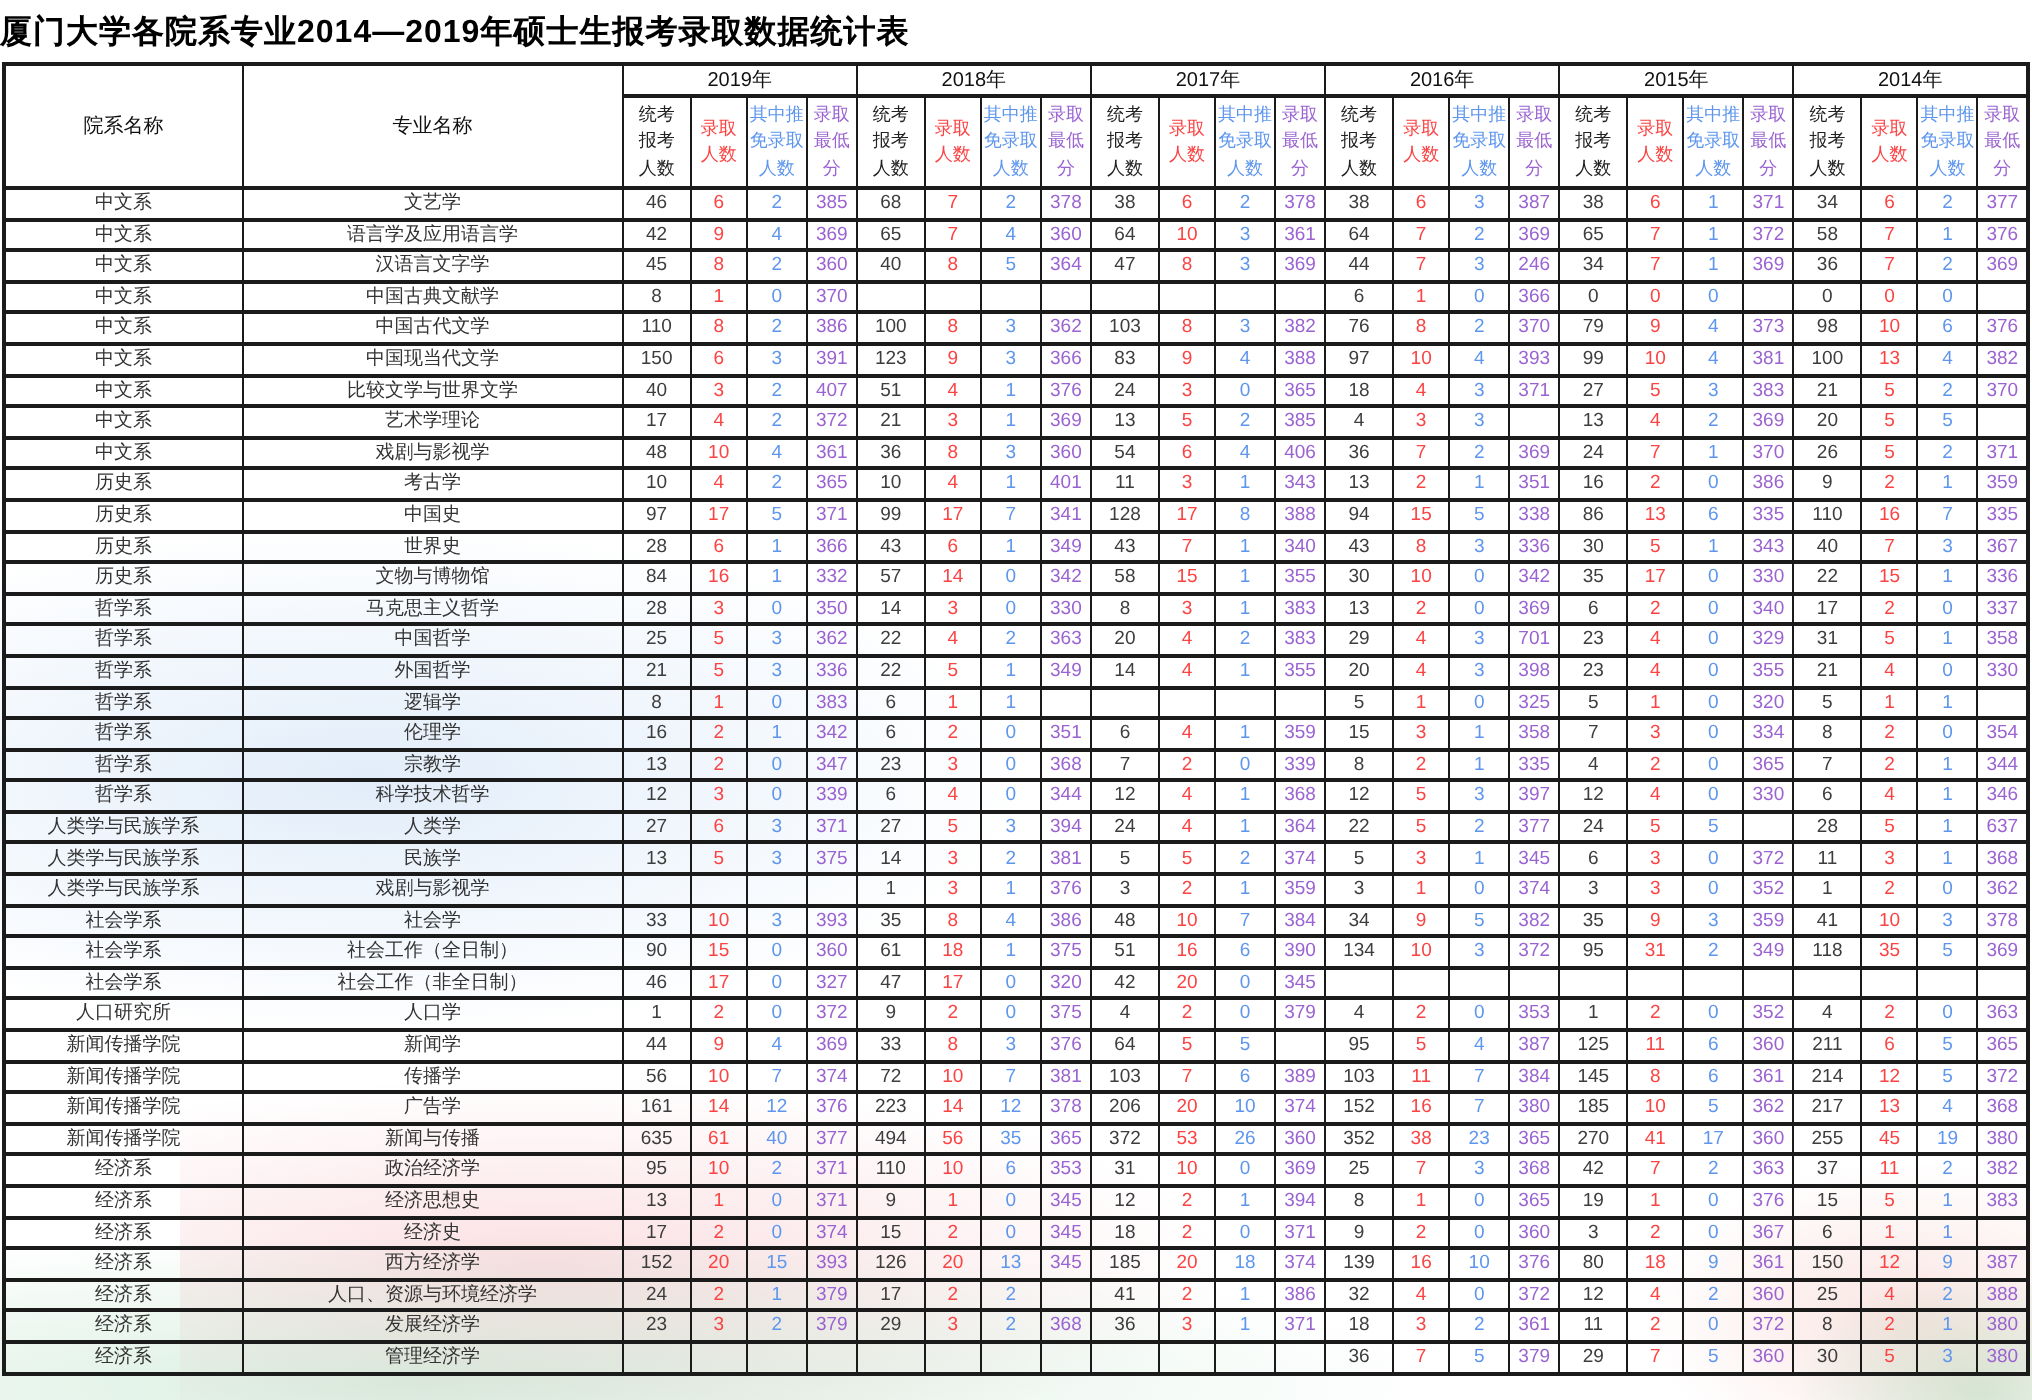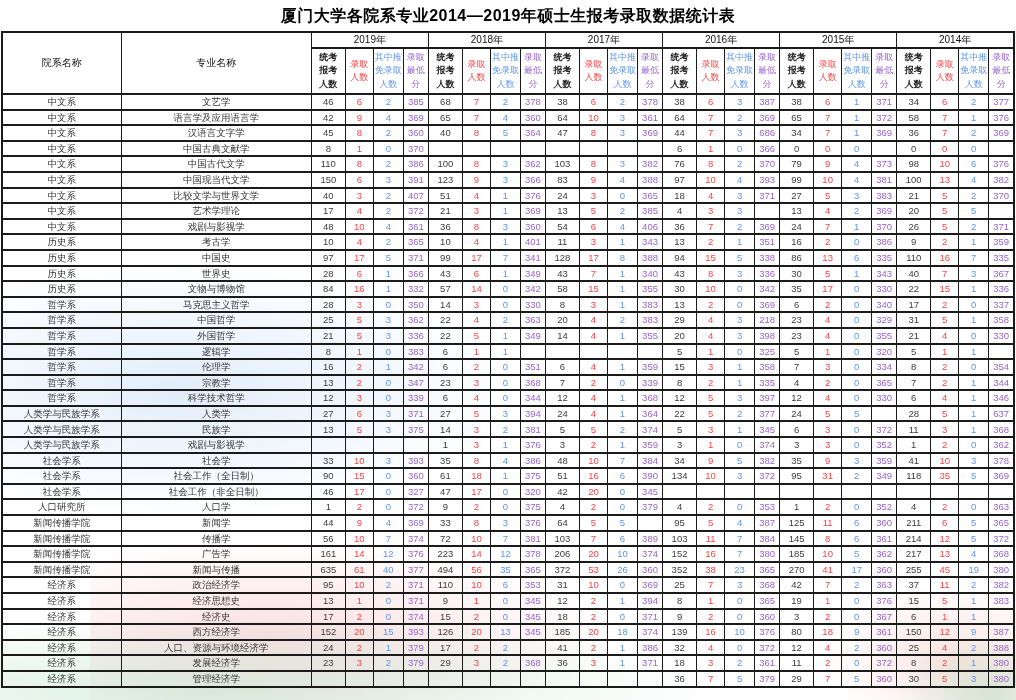--- a/index.html
+++ b/index.html
@@ -15,37 +15,37 @@
   .wm-pink{left:90px;top:540px;width:520px;height:170px;
     background:radial-gradient(ellipse at 35% 55%, rgba(240,150,160,.30), rgba(240,150,160,0) 72%);}
   .wm-pink2{left:820px;top:580px;width:220px;height:130px;
     background:radial-gradient(ellipse at 60% 60%, rgba(235,160,150,.28), rgba(235,160,150,0) 70%);}
   .wm-green{left:0px;top:620px;width:700px;height:90px;
     background:radial-gradient(ellipse at 30% 80%, rgba(150,210,170,.35), rgba(150,210,170,0) 75%);}
   .wm-green2{left:900px;top:640px;width:130px;height:70px;
     background:radial-gradient(ellipse at 70% 80%, rgba(140,200,150,.35), rgba(140,200,150,0) 75%);}
 
   .page-title{
-    text-align:center;font-size:16px;font-weight:bold;color:#000;
+    text-align:left;font-size:16px;font-weight:bold;color:#000;
     padding-top:6px;letter-spacing:.5px;position:relative;z-index:2;
   }
   table{
     position:absolute;left:1px;top:31px;width:1014px;z-index:2;
     border-collapse:collapse;table-layout:fixed;background:transparent;
   }
   table{border:2px solid #1b1b1b;}
   th,td{border:1px solid #1b1b1b;padding:0;text-align:center;vertical-align:middle;overflow:hidden;}
   tr{border-top:2px solid #1b1b1b;}
   .year-th{font-size:10px;font-weight:normal;height:13px;color:#111;}
   .dept-th,.major-th{font-size:10px;font-weight:normal;color:#111;}
   .sub-th{
     font-size:9px;font-weight:normal;height:44px;line-height:1.45;
     white-space:pre-line;word-break:break-all;padding:0 1px;
   }
-  .sh0{color:#222;font-weight:bold;}
+  .sh0{color:#222;}
   .sh1{color:var(--c-adm,#fb2f2f);}
   .sh2{color:var(--c-ex,#4f8bf0);}
   .sh3{color:var(--c-min,#9a5fd4);}
   tbody td{font-size:9.5px;height:13.6px;line-height:1;color:#3d3d3d;}
   td.dept,td.major{color:#333;font-size:9.5px;}
   td.v0{color:var(--c-app,#3d3d3d);}
   td.v1{color:var(--c-adm,#fb4444);}
   td.v2{color:var(--c-ex,#5e96ee);}
   td.v3{color:var(--c-min,#9a63d1);}
 </style>
@@ -237,21 +237,21 @@
         <td class="v1">8</td>
         <td class="v2">5</td>
         <td class="v3">364</td>
         <td class="v0">47</td>
         <td class="v1">8</td>
         <td class="v2">3</td>
         <td class="v3">369</td>
         <td class="v0">44</td>
         <td class="v1">7</td>
         <td class="v2">3</td>
-        <td class="v3">686</td>
+        <td class="v3">246</td>
         <td class="v0">34</td>
         <td class="v1">7</td>
         <td class="v2">1</td>
         <td class="v3">369</td>
         <td class="v0">36</td>
         <td class="v1">7</td>
         <td class="v2">2</td>
         <td class="v3">369</td>
       </tr>
       <tr>
@@ -573,21 +573,21 @@
         <td class="v1">4</td>
         <td class="v2">2</td>
         <td class="v3">363</td>
         <td class="v0">20</td>
         <td class="v1">4</td>
         <td class="v2">2</td>
         <td class="v3">383</td>
         <td class="v0">29</td>
         <td class="v1">4</td>
         <td class="v2">3</td>
-        <td class="v3">218</td>
+        <td class="v3">701</td>
         <td class="v0">23</td>
         <td class="v1">4</td>
         <td class="v2">0</td>
         <td class="v3">329</td>
         <td class="v0">31</td>
         <td class="v1">5</td>
         <td class="v2">1</td>
         <td class="v3">358</td>
       </tr>
       <tr>

